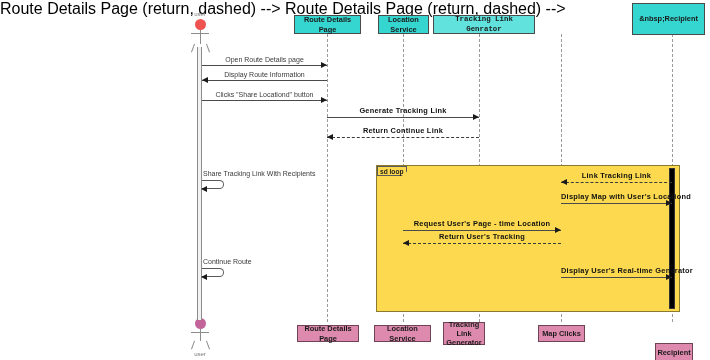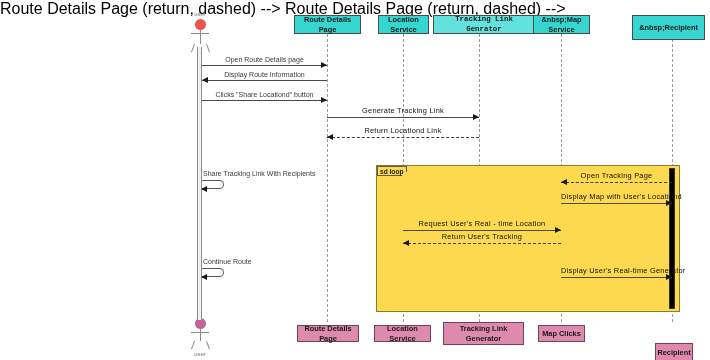--- a/index.html
+++ b/index.html
@@ -125,21 +125,21 @@
   .msg .label {
     position: absolute;
     bottom: 2px;
     width: 100%;
     text-align: center;
     font-size: 7px;
     color: #3a3a3a;
     white-space: nowrap;
   }
   .msg .label.bold {
-    font-weight: normal;
+    font-weight: bold;
     font-size: 7.4px;
     color: #111;
     letter-spacing: 0.25px;
     margin-top: 36px;
   }
 
   
   .selfmsg { position: absolute; }
   .selfmsg .loop {
     position: absolute;
@@ -221,35 +221,32 @@
   
   <div class="pbox head" style="left:294px; top:15px; width:67px; height:19px;">
     <span>Route Details Page</span>
   </div>
   <div class="pbox head" style="left:378px; top:15px; width:51px; height:19px;">
     <span>Location Service</span>
   </div>
   <div class="pbox head light" style="left:433px; top:15px; width:102px; height:19px;font-family:Liberation Mono, monospace;">
     <span>Tracking Link Genrator</span>
   </div>
-  <div class="pbox head" style="left:533px; top:15px; width:57px; height:19px;">
-    <span>&amp;nbsp;Map Service</span>
-  </div>
-  <div class="pbox head" style="left:632px; top:15px; width:73px; height:25px;">
+  <div class="pbox head" style="left:632px; top:3px; width:73px; height:32px;">
     <span>&amp;nbsp;Recipient</span>
   </div>
 
   
   <div class="pbox foot" style="left:297px; top:325px; width:62px; height:17px;">
     <span>Route Details Page</span>
   </div>
   <div class="pbox foot" style="left:374px; top:325px; width:57px; height:17px;">
     <span>Location Service</span>
   </div>
-  <div class="pbox foot" style="left:443px; top:322px; width:81px; height:23px;">
+  <div class="pbox foot" style="left:443px; top:322px; width:42px; height:23px;">
     <span>Tracking Link Generator</span>
   </div>
   <div class="pbox foot" style="left:538px; top:325px; width:47px; height:17px;">
     <span>Map Clicks</span>
   </div>
   <div class="pbox foot" style="left:655px; top:323px; width:38px; height:19px;margin-top:20px;">
     <span>Recipient</span>
   </div>
 
   
@@ -287,42 +284,42 @@
   <div class="msg" style="left:327px; top:117px; width:152px;">
     <div class="line" style="width:152px;"></div>
     <div class="head-r" style="left:146px;"></div>
     <div class="label bold">Generate  Tracking  Link</div>
   </div>
 
    Route Details Page (return, dashed) --&gt;
   <div class="msg dashed" style="left:327px; top:137px; width:152px;">
     <div class="line" style="width:152px;"></div>
     <div class="head-l" style="left:0px; border-right-color:#1a1a1a;"></div>
-    <div class="label bold">Return  Locationd  Link</div>
+    <div class="label bold">Return  Continue  Link</div>
   </div>
 
   
   <div class="msg dashed" style="left:561px; top:182px; width:111px;">
     <div class="line" style="width:111px;"></div>
     <div class="head-l" style="left:0px;"></div>
-    <div class="label bold">Open Tracking Page</div>
+    <div class="label bold">Link Tracking Link</div>
   </div>
 
   
   <div class="msg" style="left:561px; top:203px; width:111px;">
     <div class="line" style="width:111px;"></div>
     <div class="head-r" style="left:105px;"></div>
     <div class="label bold">Display Map with User's Locationd</div>
   </div>
 
   
   <div class="msg" style="left:403px; top:230px; width:158px;">
     <div class="line" style="width:158px;"></div>
     <div class="head-r" style="left:152px;"></div>
-    <div class="label bold">Request User's Real  -  time Location</div>
+    <div class="label bold">Request User's Page  -  time Location</div>
   </div>
 
    Route Details Page (return, dashed) --&gt;
   <div class="msg dashed" style="left:403px; top:243px; width:158px;">
     <div class="line" style="width:158px;"></div>
     <div class="head-l" style="left:0px;"></div>
     <div class="label bold">Return  User's Tracking</div>
   </div>
 
   

